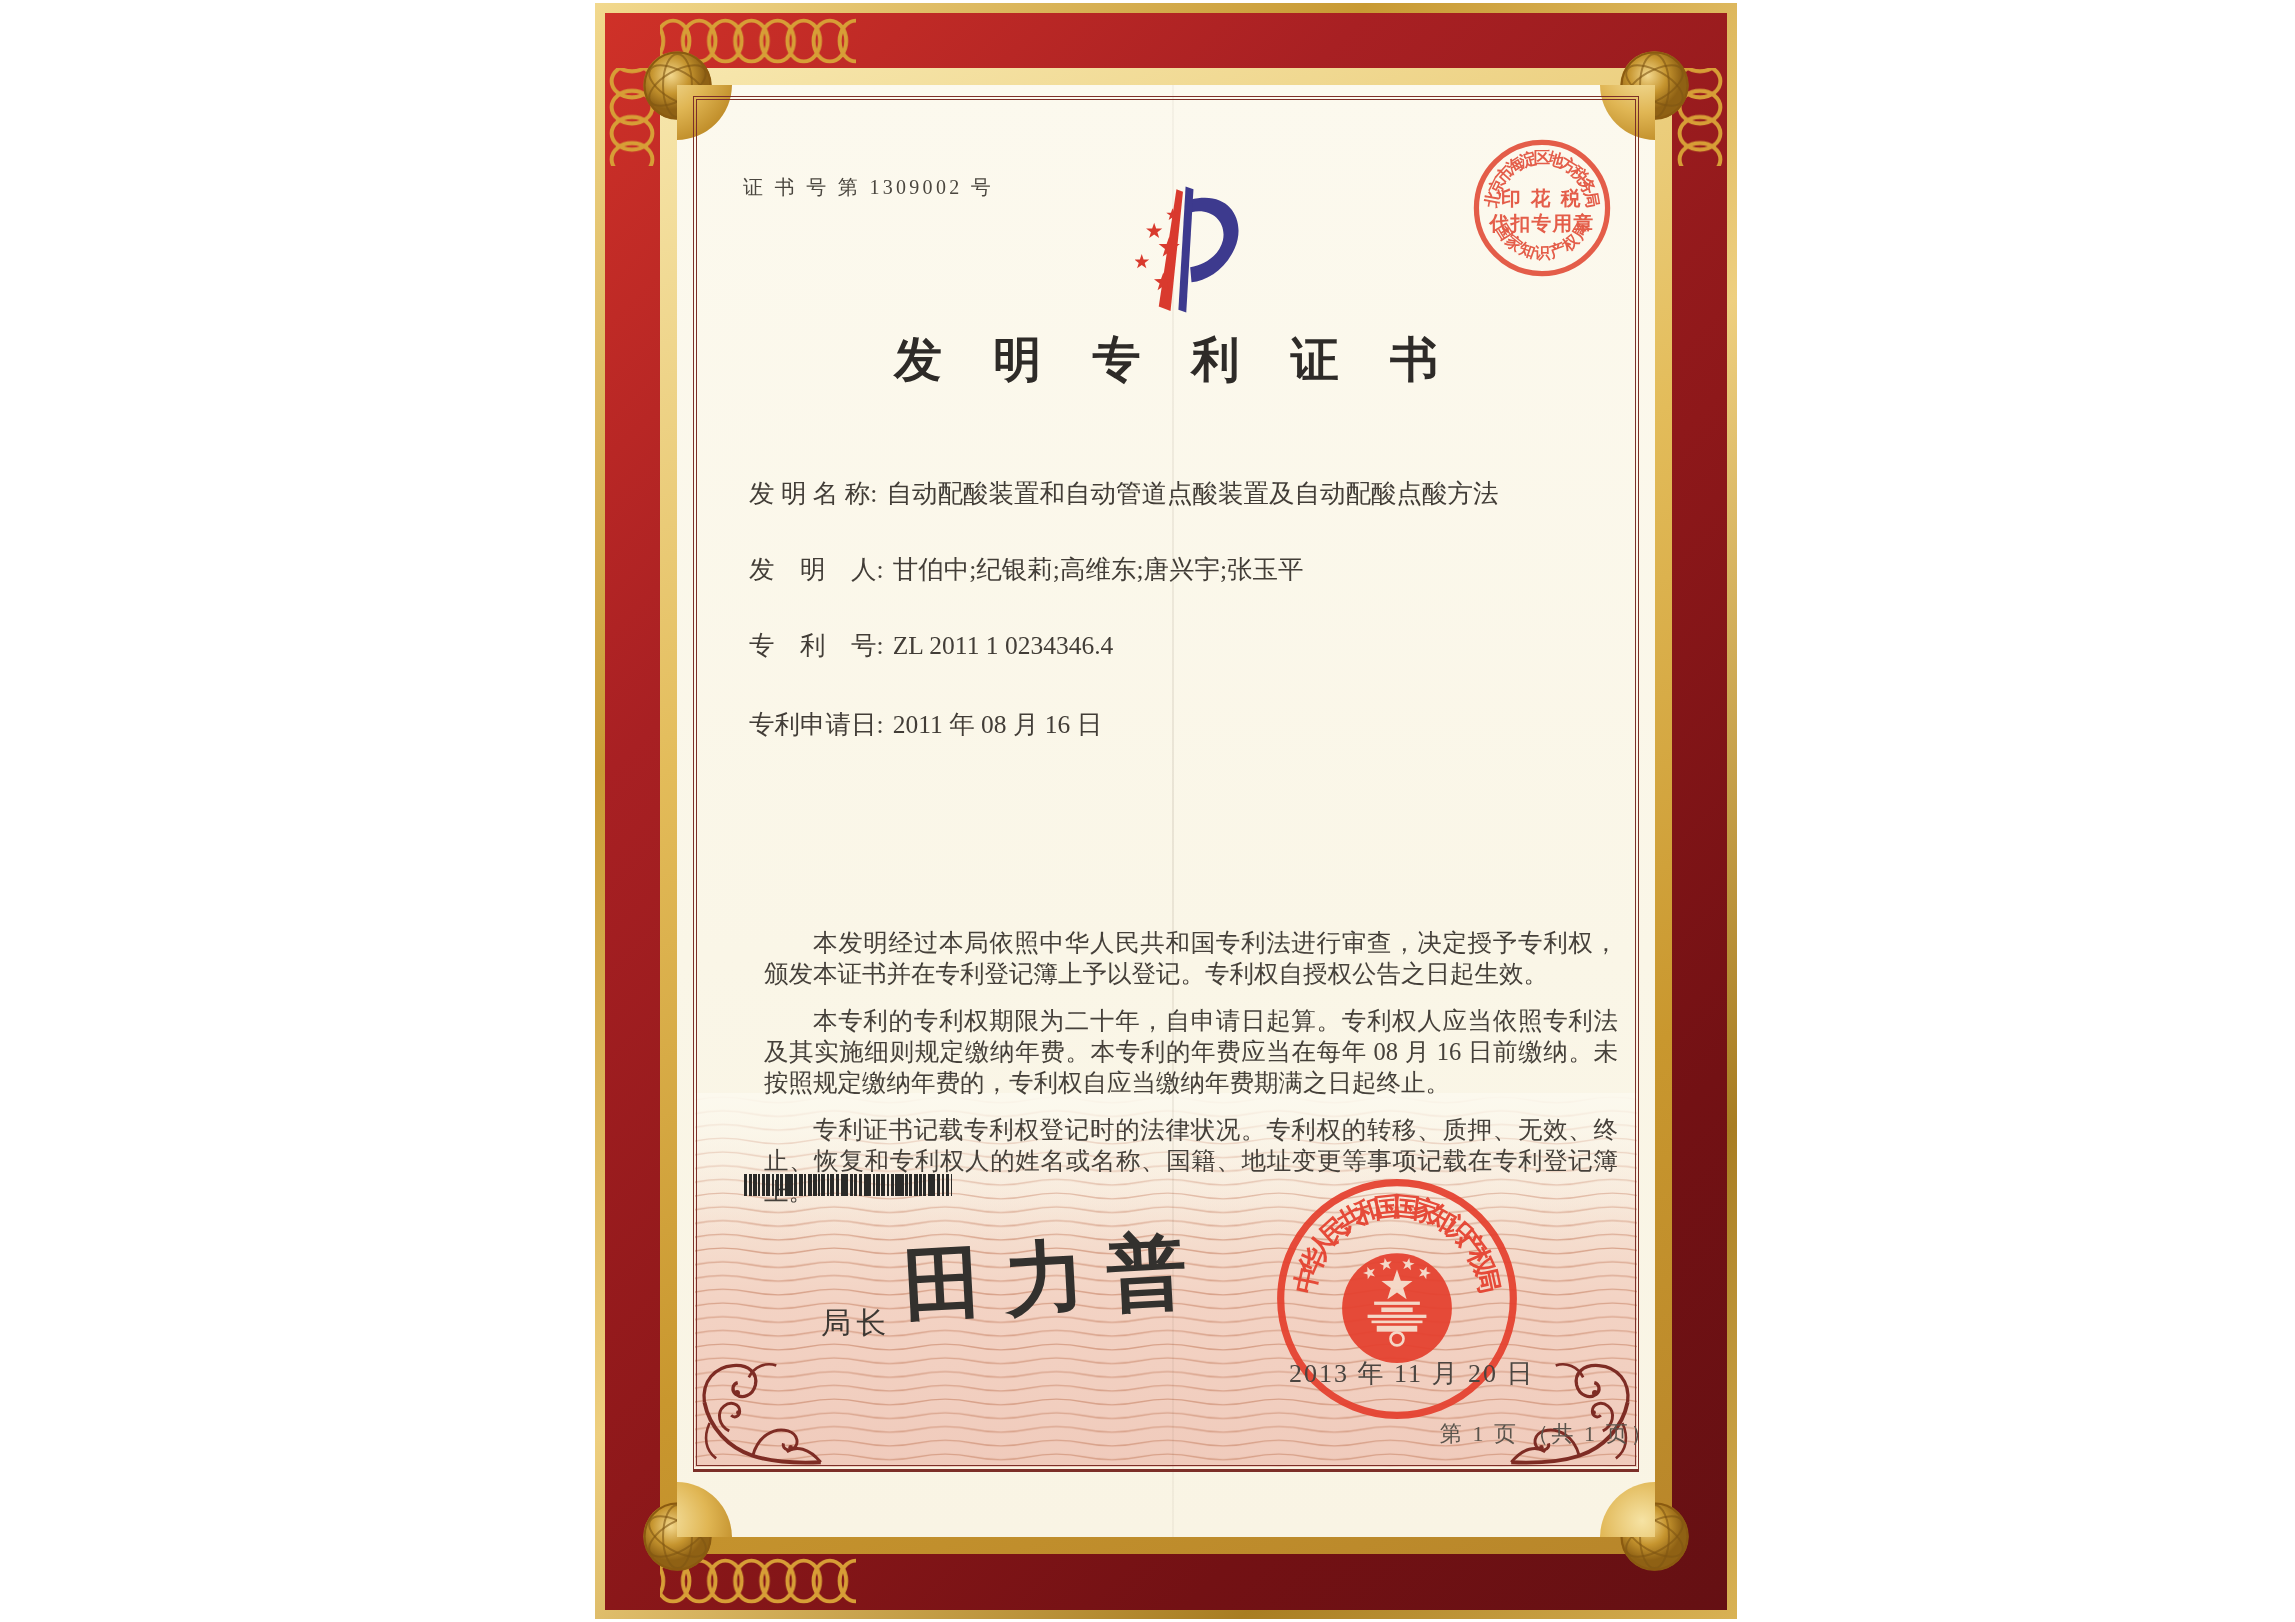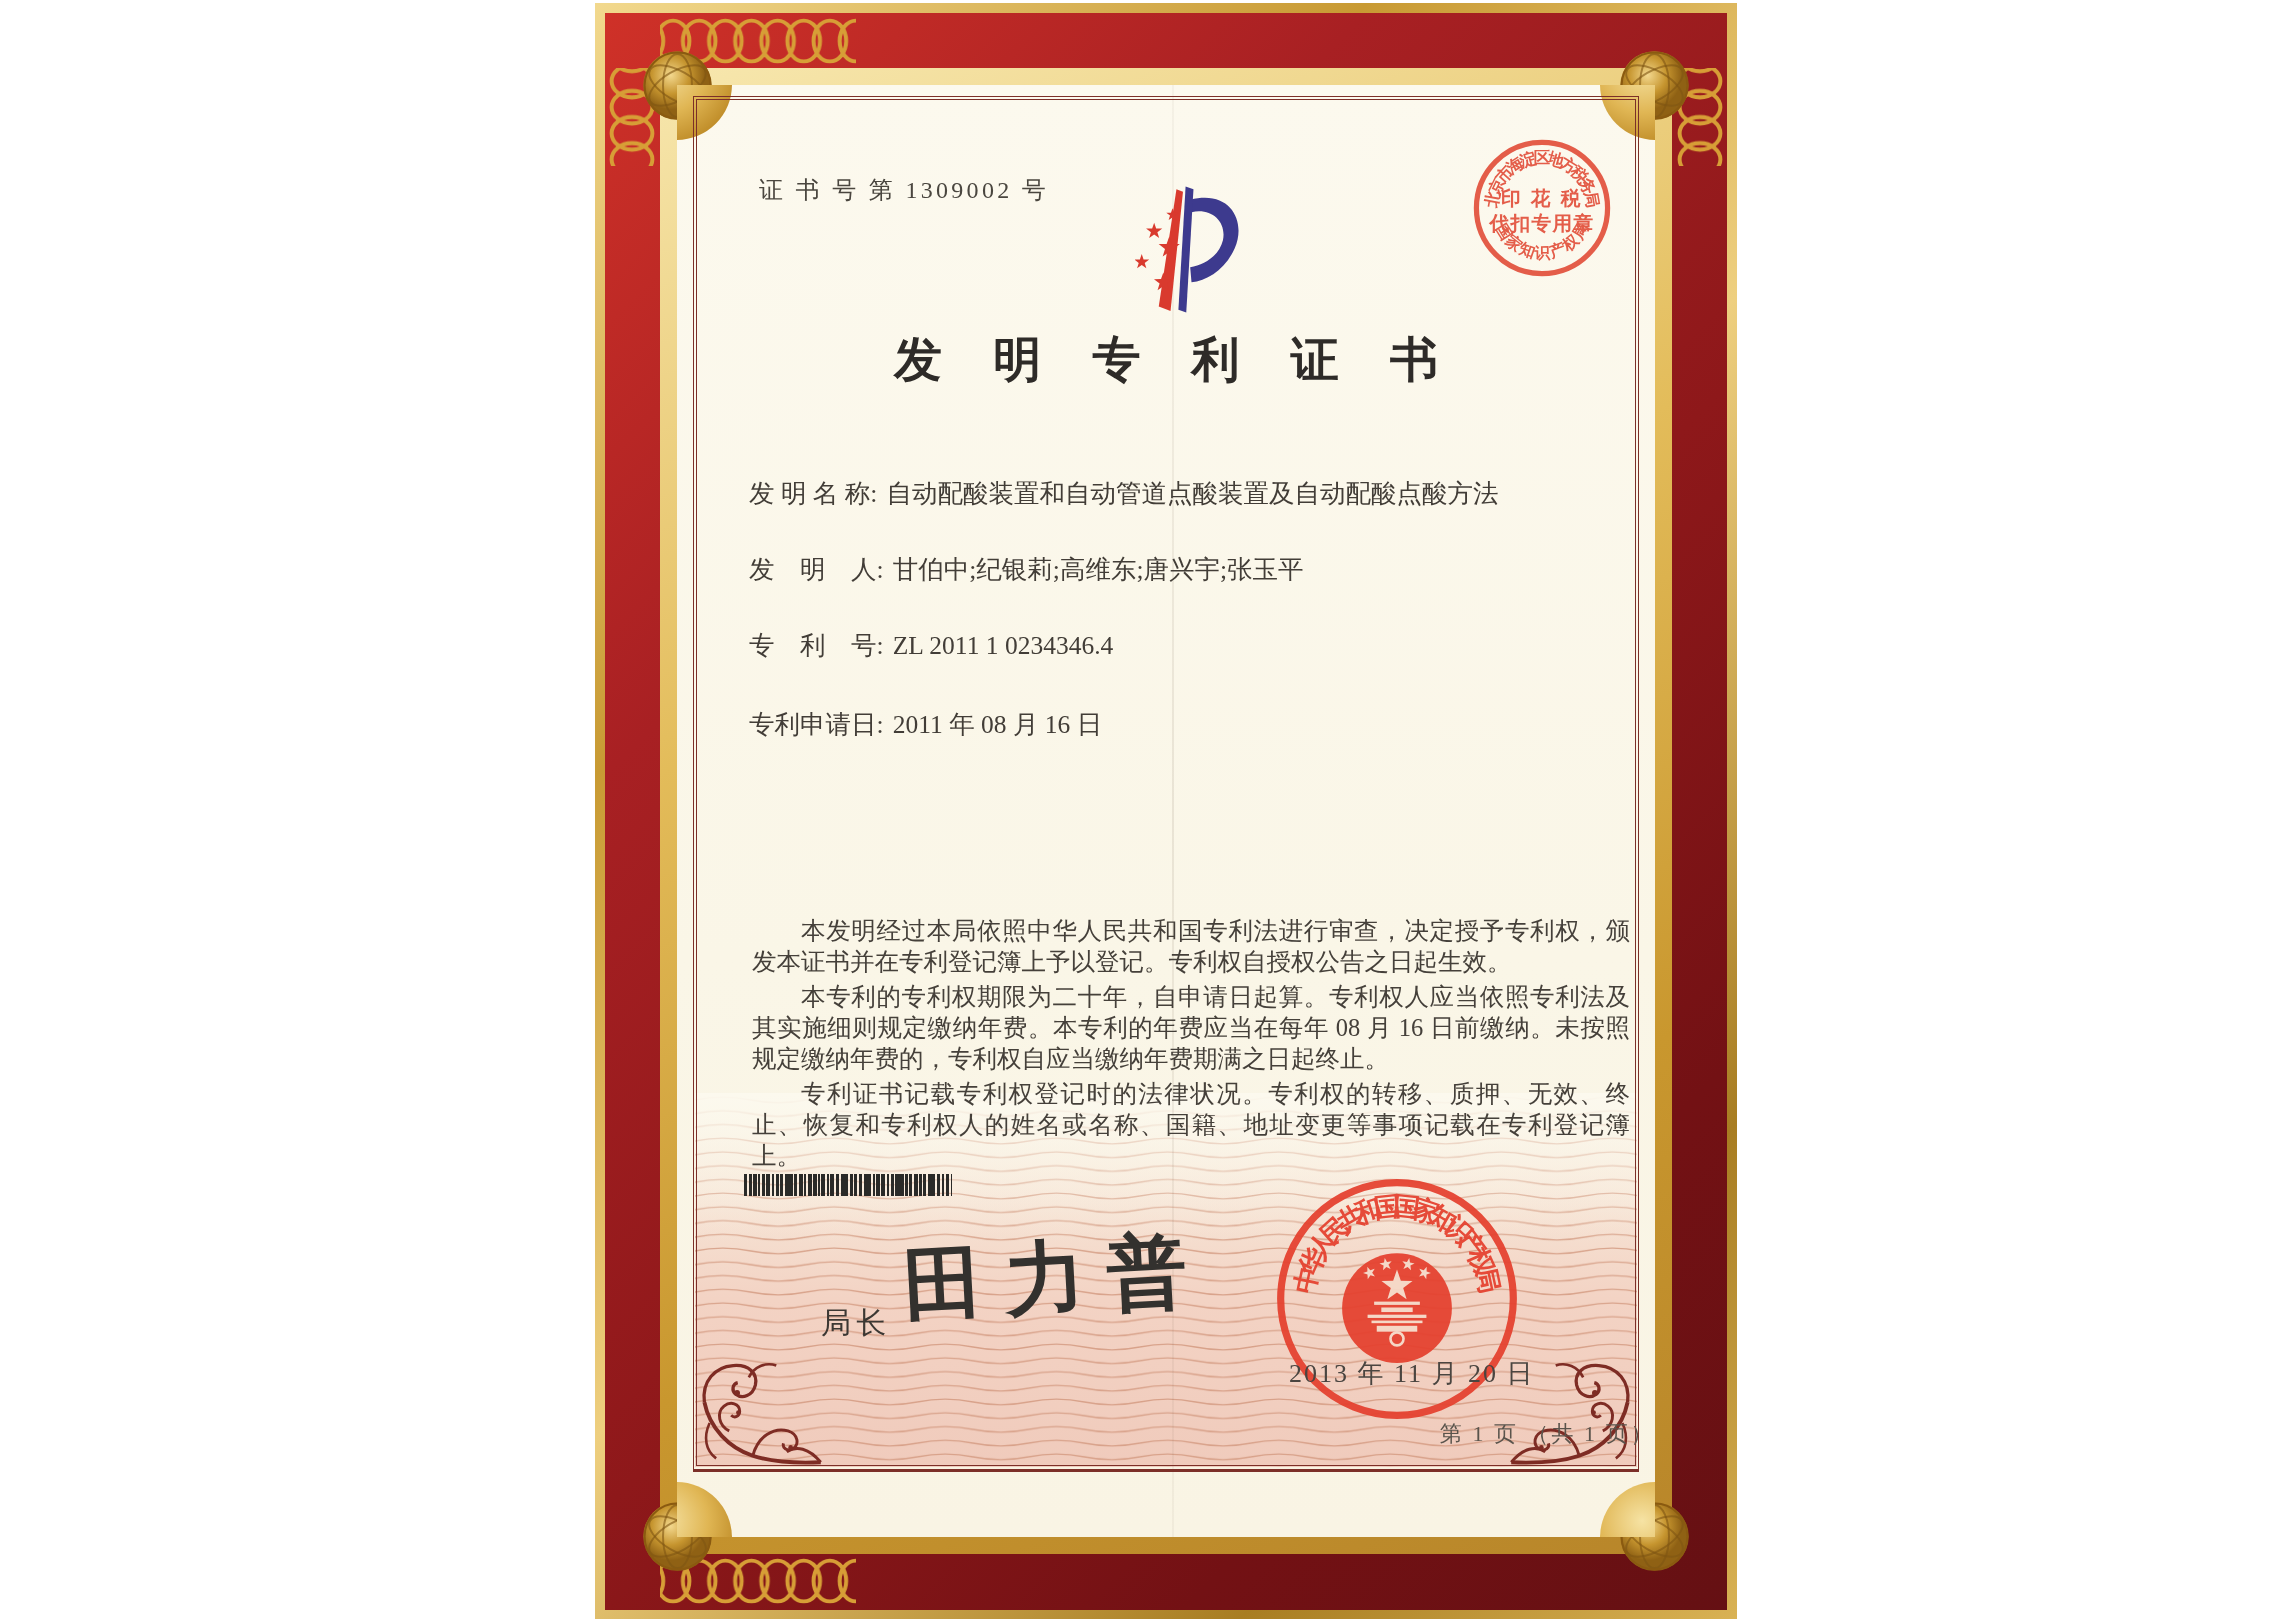--- a/index.html
+++ b/index.html
@@ -42,31 +42,31 @@
     background:linear-gradient(180deg,#fcf9ee 0%,rgba(252,249,238,.55) 14%,rgba(252,249,238,0) 40%);}
 
   .fold{position:absolute;left:495px;top:0;width:2px;height:100%;z-index:2;
     background:linear-gradient(180deg,rgba(110,90,70,.05),rgba(110,90,70,.12) 50%,rgba(110,90,70,.06));}
 
   .flourish{position:absolute;width:134px;height:118px;z-index:4;}
   .flourish.fl-left{left:13px;top:1266px;}
   .flourish.fl-right{right:13px;top:1266px;transform:scaleX(-1);}
 
   
-  .cert-no{position:absolute;left:82px;top:89px;z-index:5;
-    font-size:24px;letter-spacing:3.3px;color:#4a463f;}
+  .cert-no{position:absolute;left:66px;top:89px;z-index:5;
+    font-size:20px;letter-spacing:3.3px;color:#4a463f;}
   .logo{position:absolute;left:458px;top:99px;width:113px;height:131px;z-index:5;}
   .title{position:absolute;left:0;width:100%;top:243px;text-align:center;z-index:5;
     font-size:48px;font-weight:600;letter-spacing:19.6px;color:#2e2b28;text-indent:19.6px;}
   .row{position:absolute;left:72px;width:890px;z-index:5;
     font-size:25.5px;color:#423d37;white-space:nowrap;}
   .row .lbl{margin-right:9.2px;}
   .paras{position:absolute;left:71px;width:886px;top:826px;z-index:5;
     font-size:24.5px;line-height:31px;color:#45403a;text-align:justify;}
-  .paras p{margin:4px;text-indent:49px;}
+  .paras p{margin:16px;text-indent:49px;}
   .barcode{position:absolute;left:67px;top:1089px;width:208px;height:22px;z-index:5;
     background-image:
       repeating-linear-gradient(90deg,#2a2a28 0 2.6px,rgba(0,0,0,0) 2.6px 4.6px),
       repeating-linear-gradient(90deg,#2a2a28 0 1.3px,rgba(0,0,0,0) 1.3px 7.2px),
       repeating-linear-gradient(90deg,#2a2a28 0 2px,rgba(0,0,0,0) 2px 11px);}
   .comm-label{position:absolute;left:144px;top:1218px;z-index:5;
     font-size:30px;color:#3c3833;letter-spacing:5.2px;}
   .signature{position:absolute;left:226px;top:1140px;z-index:5;
     font-family:"DejaVu Sans","Liberation Sans",sans-serif;
     font-size:80px;font-weight:700;letter-spacing:22px;color:#33312e;

